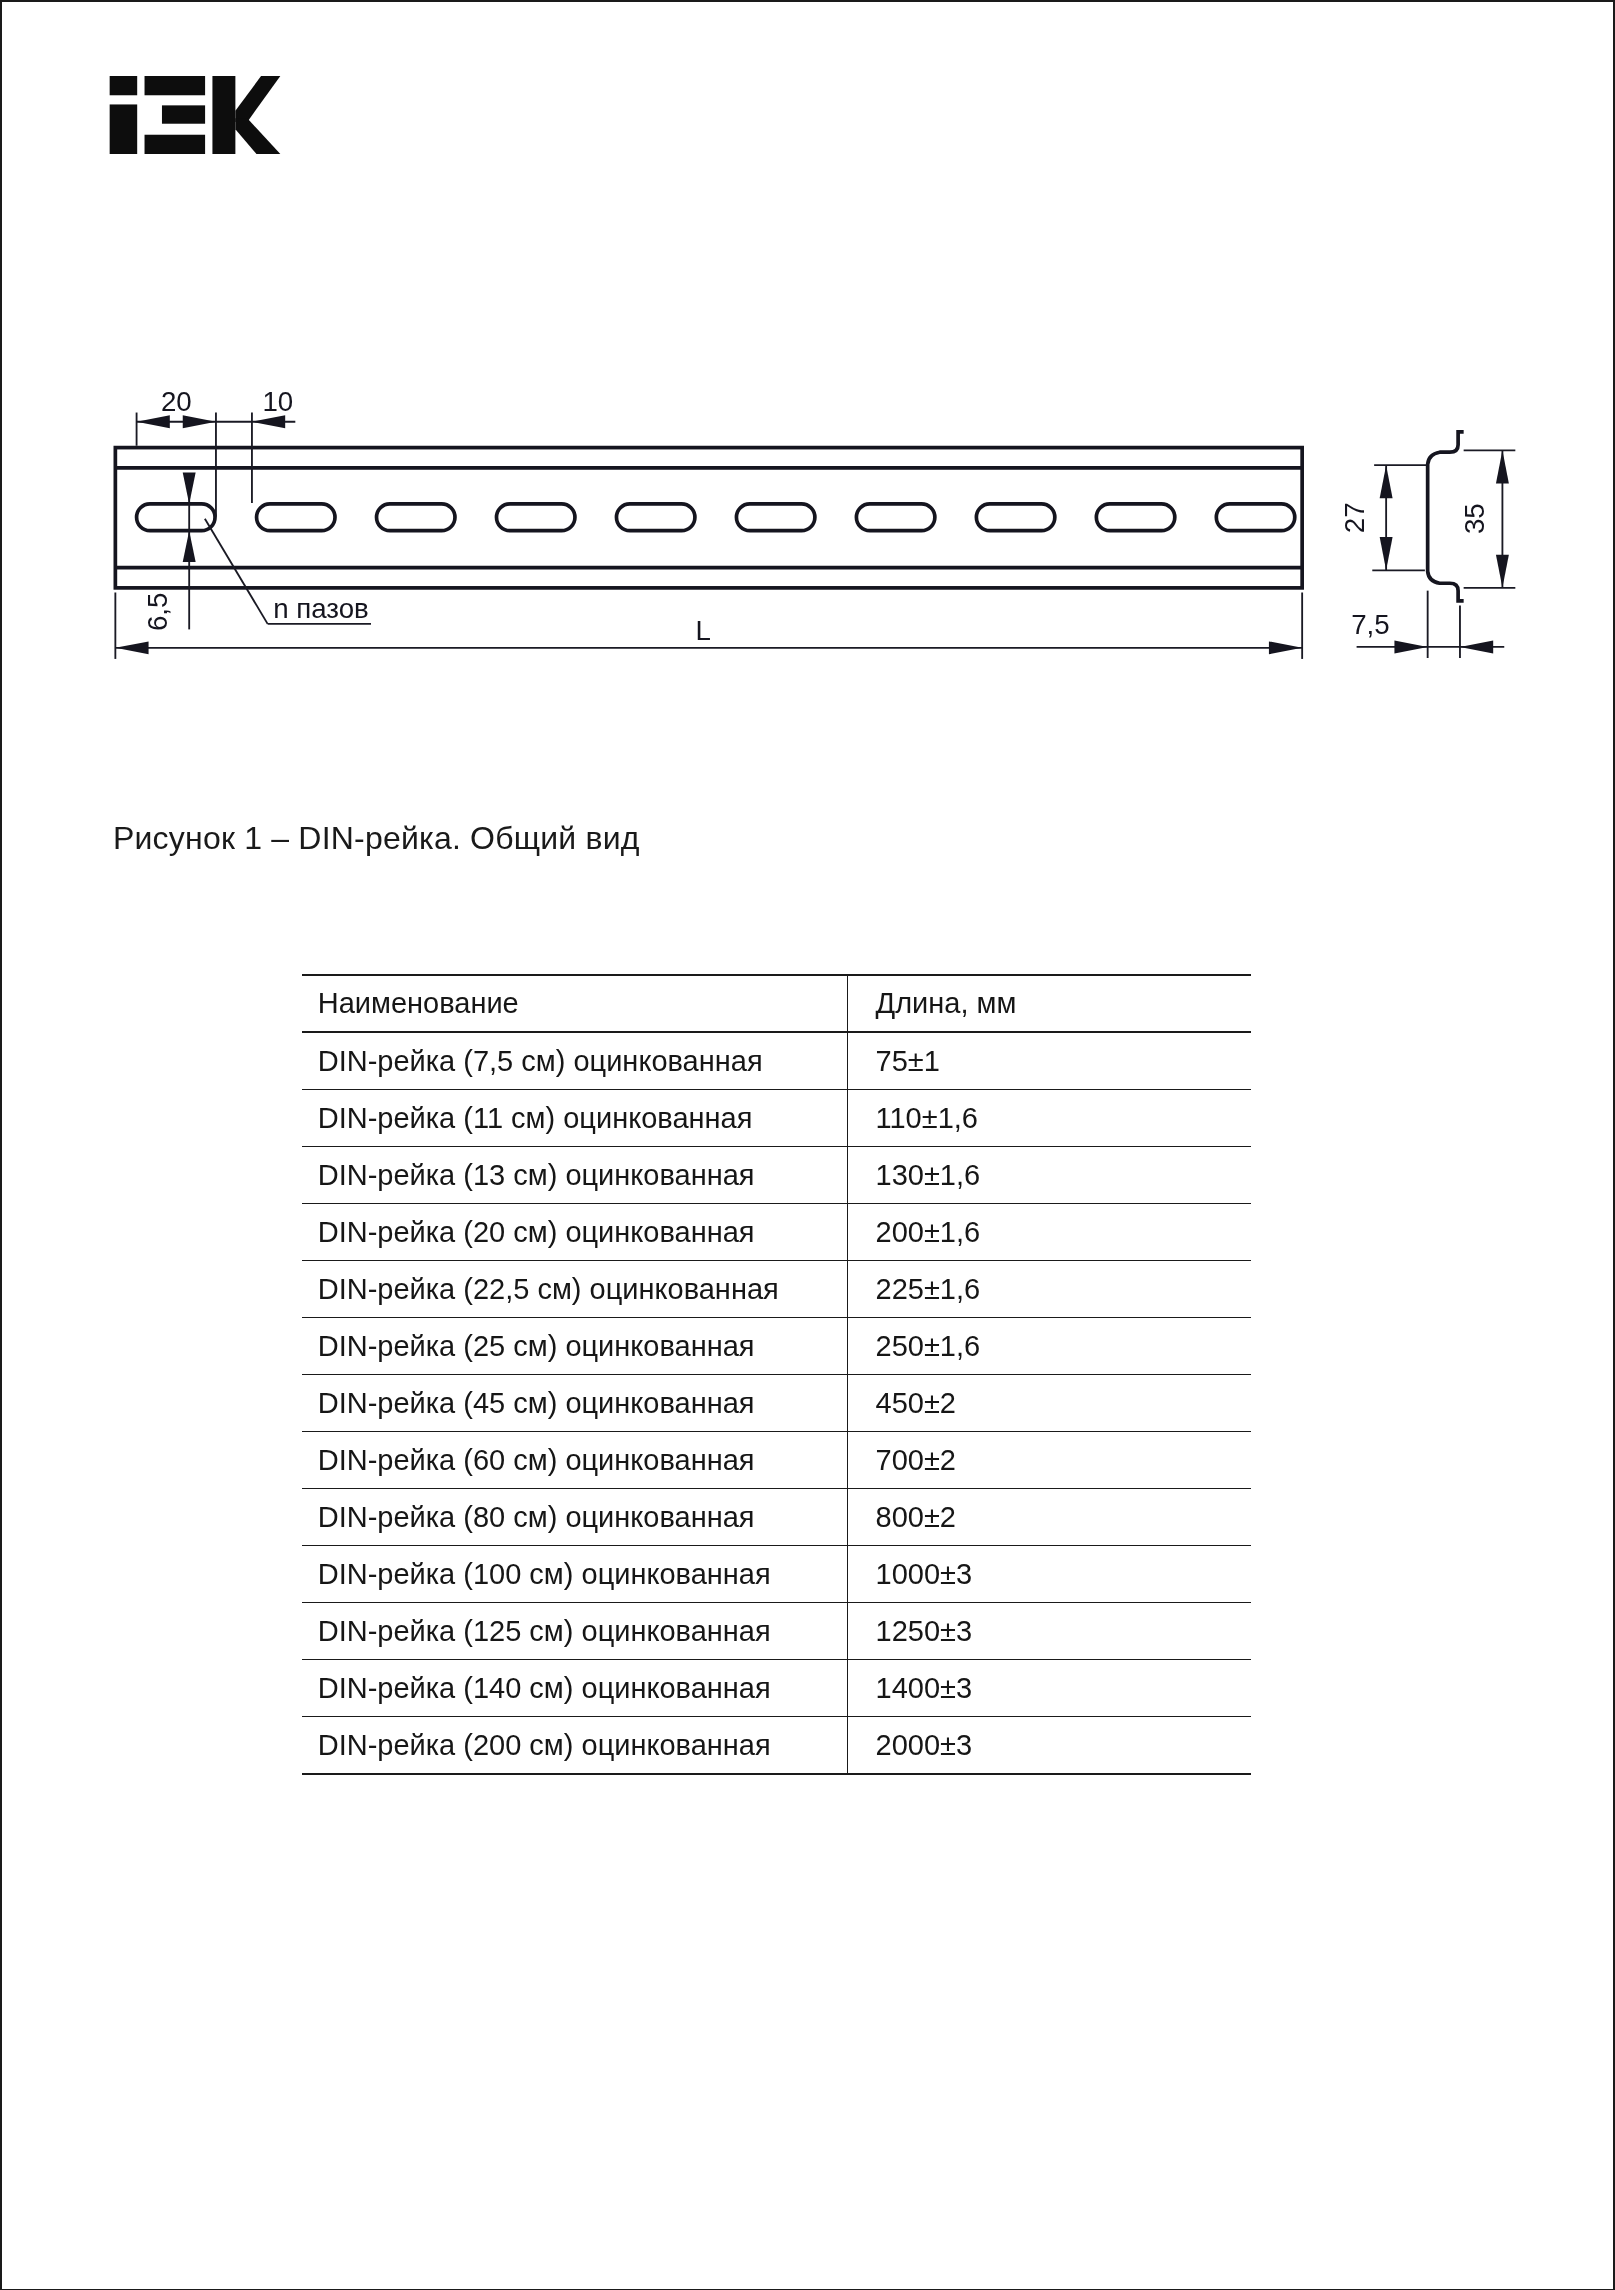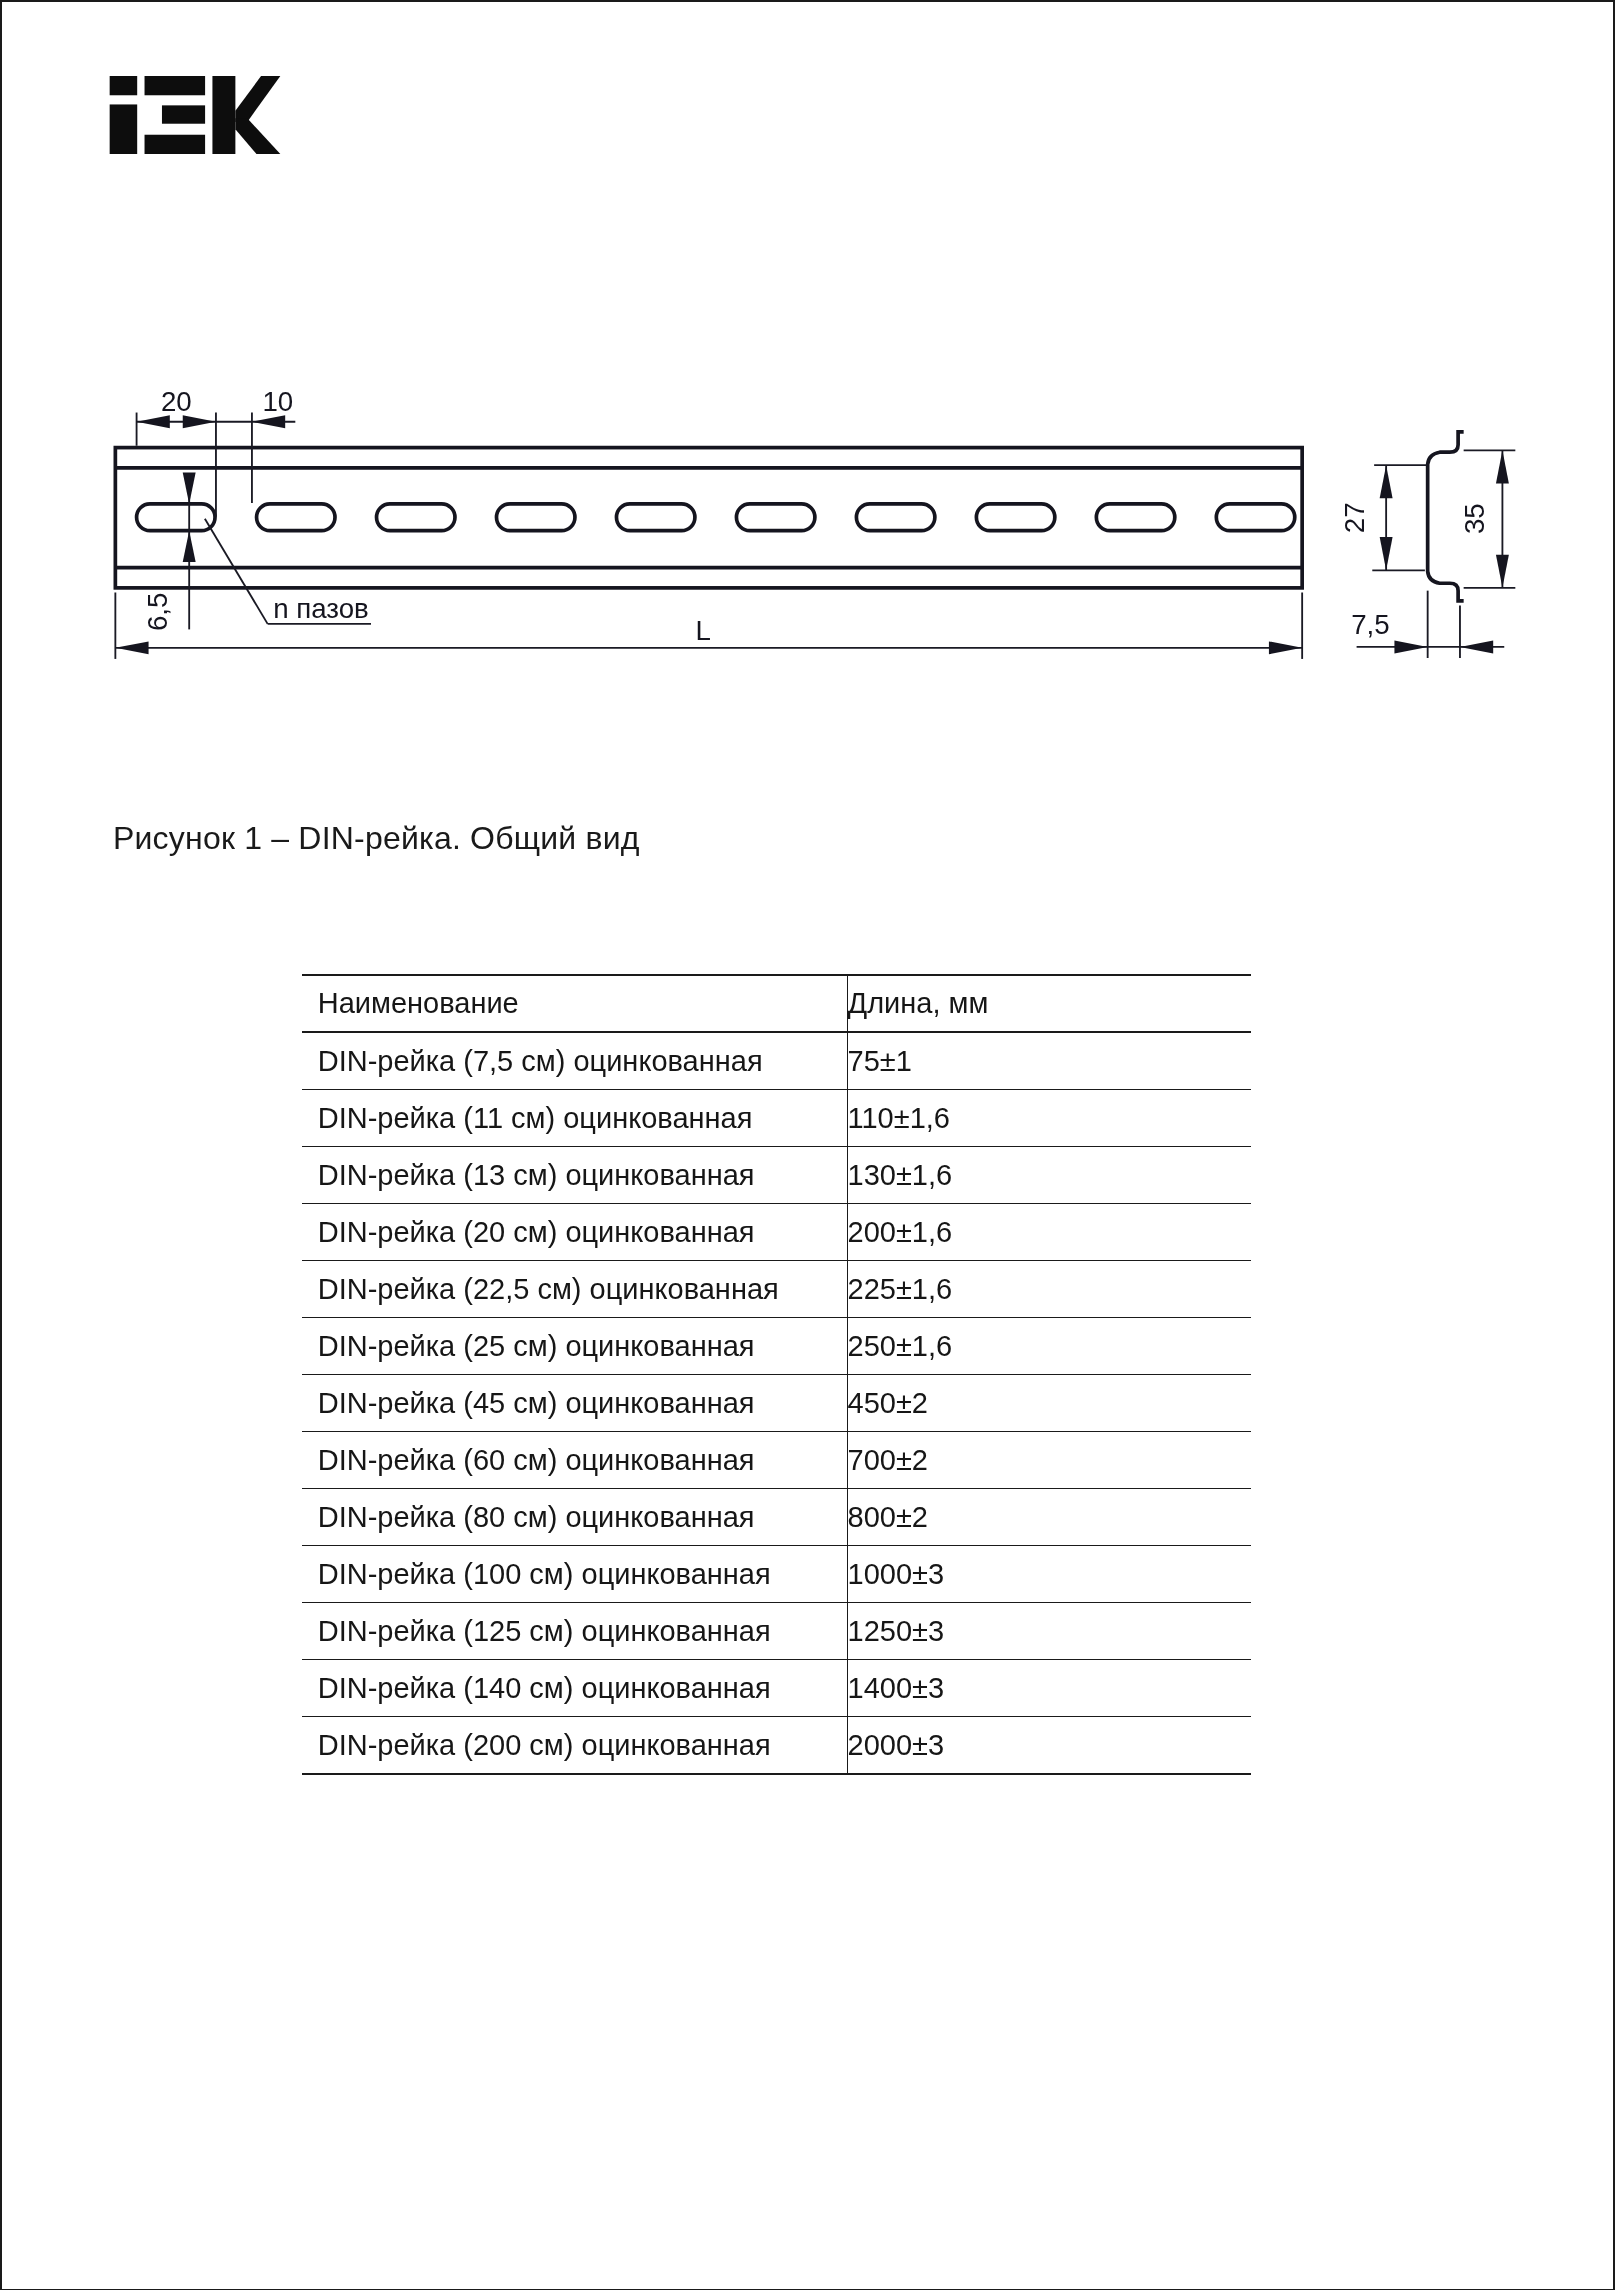--- a/index.html
+++ b/index.html
@@ -39,21 +39,21 @@
   .spec-table col.c1{width:545px;}
   .spec-table col.c2{width:404px;}
   .spec-table th,.spec-table td{
     font-weight:normal;text-align:left;vertical-align:middle;
     padding:0 9.2px 0 15.7px;
     height:56px;
     border-bottom:1.8px solid #1a1a1a;
   }
   .spec-table th{height:55px;border-bottom:2.8px solid #1a1a1a;}
   .spec-table th:first-child,.spec-table td:first-child{border-right:1.8px solid #1a1a1a;margin-top:28px;}
-  .spec-table td:last-child,.spec-table th:last-child{padding-left:0;}
+  .spec-table td:last-child,.spec-table th:last-child{padding-left:28px;}
   
   .thick{stroke:#15151f;stroke-width:4;fill:none;}
   .thin{stroke:#1a1a24;stroke-width:2;fill:none;}
   .arr{fill:#15151f;stroke:none;}
   .dimtxt{font-family:"Liberation Sans","DejaVu Sans",sans-serif;font-size:30px;fill:#15151f;}
 </style>
 </head>
 <body>
 
 <div class="page-frame"></div>

